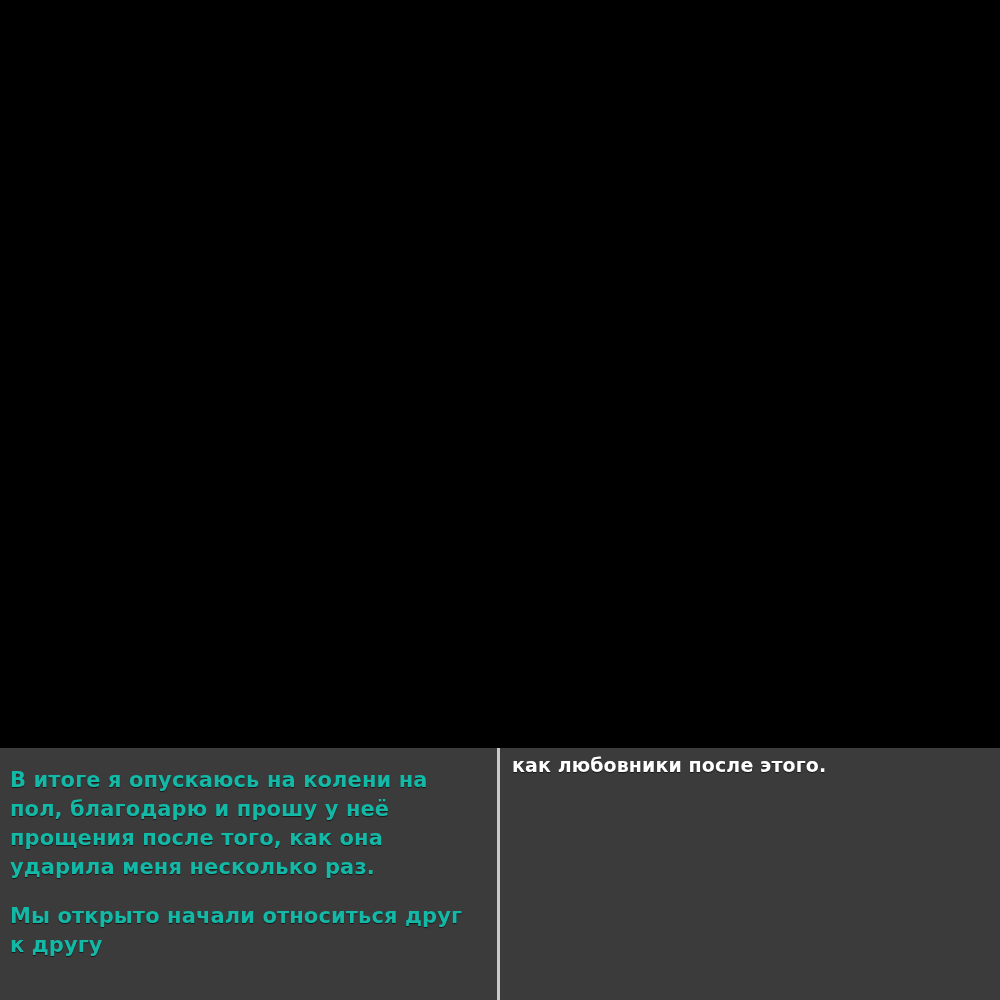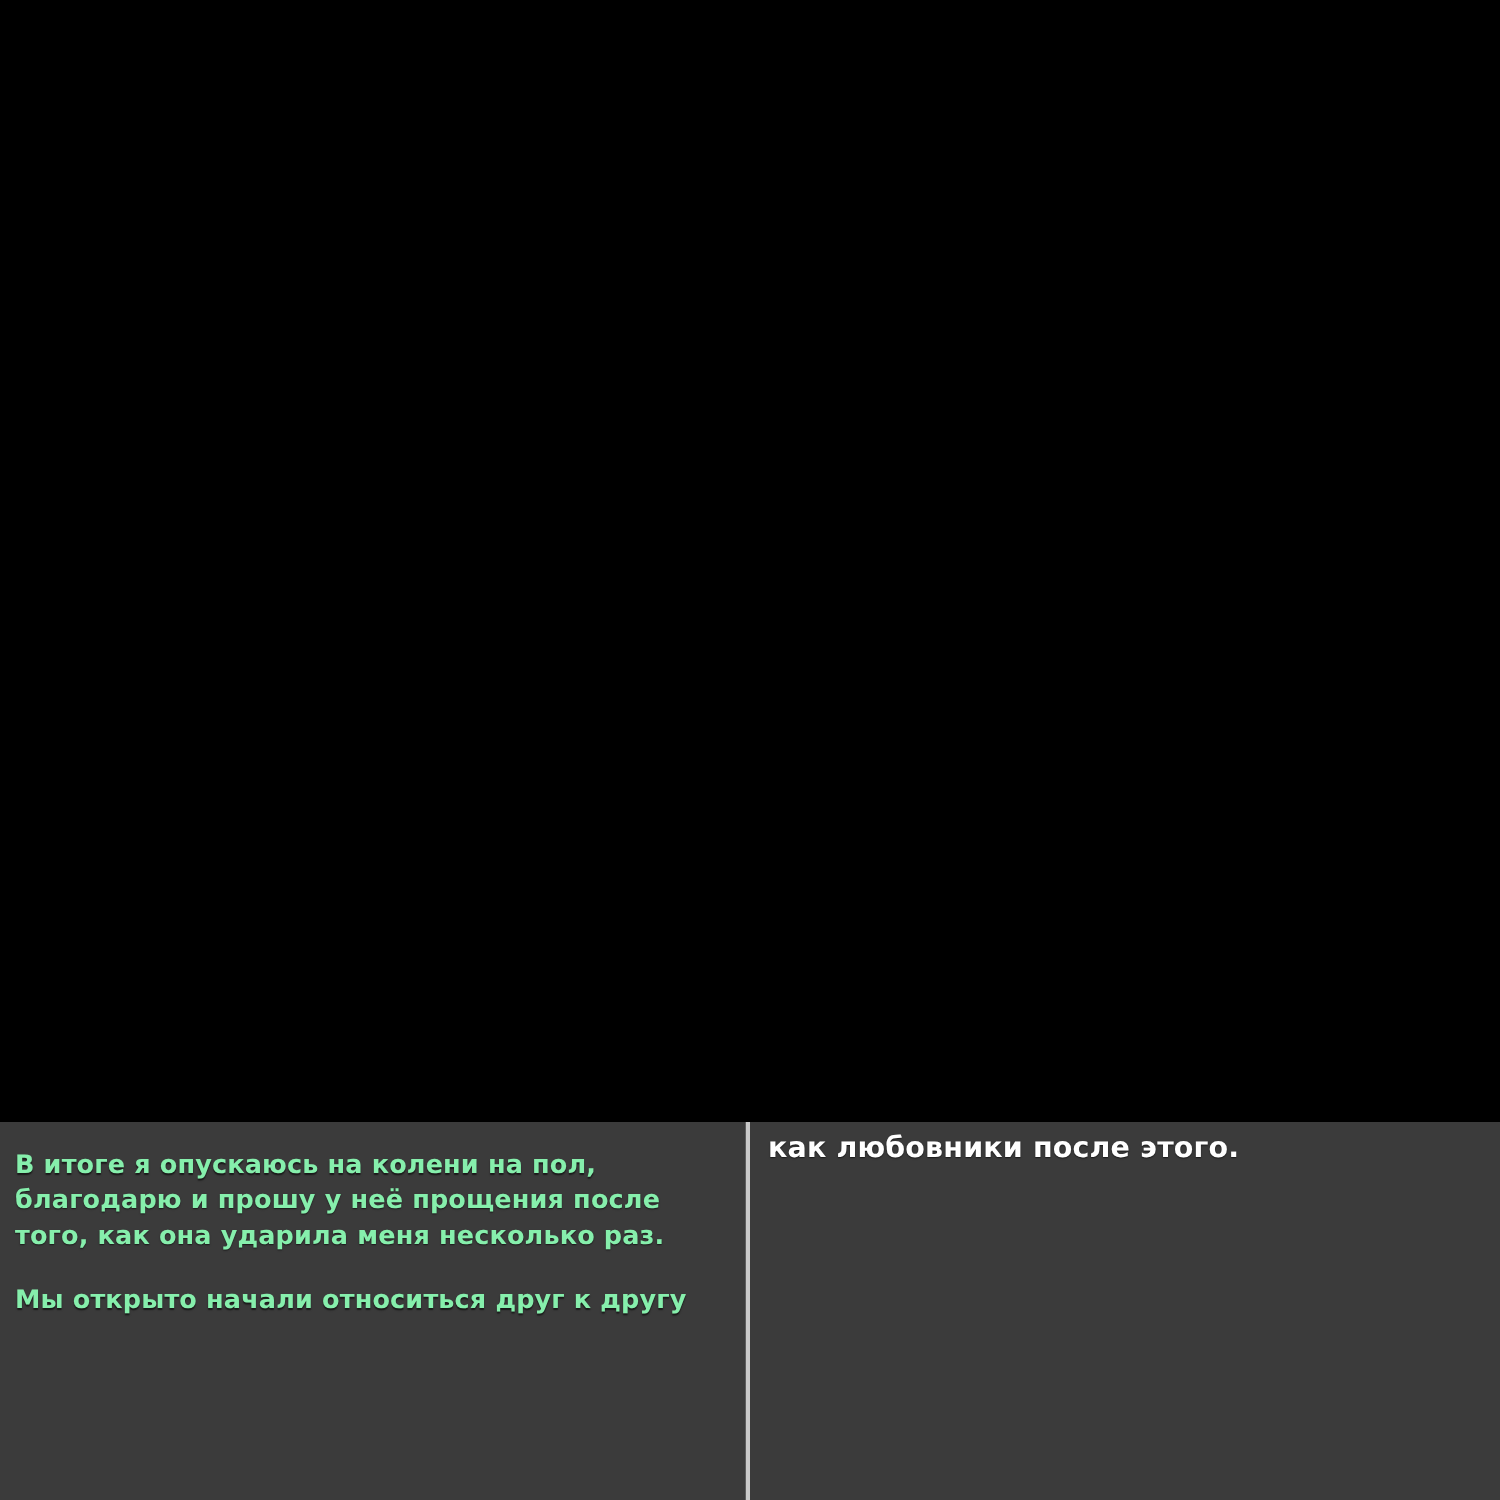--- a/index.html
+++ b/index.html
@@ -51,22 +51,22 @@
     background: #c9c9c9;
   }
   .panel-right {
     flex: 1;
     height: 252px;
     background: #3b3b3b;
     box-sizing: border-box;
     padding: 4px 14px 0 12px;
   }
   .sub-line {
-    color: #86efac;
-    font-size: 17px;
+    color: #14b8a6;
+    font-size: 21px;
     font-weight: bold;
     line-height: 1.38;
     letter-spacing: 0.1px;
     text-shadow: 0 1px 1px rgba(0,0,0,0.6);
   }
   .para {
     margin: 0 0 20px 0;
   }
   .para:last-child {
     margin-bottom: 0;

